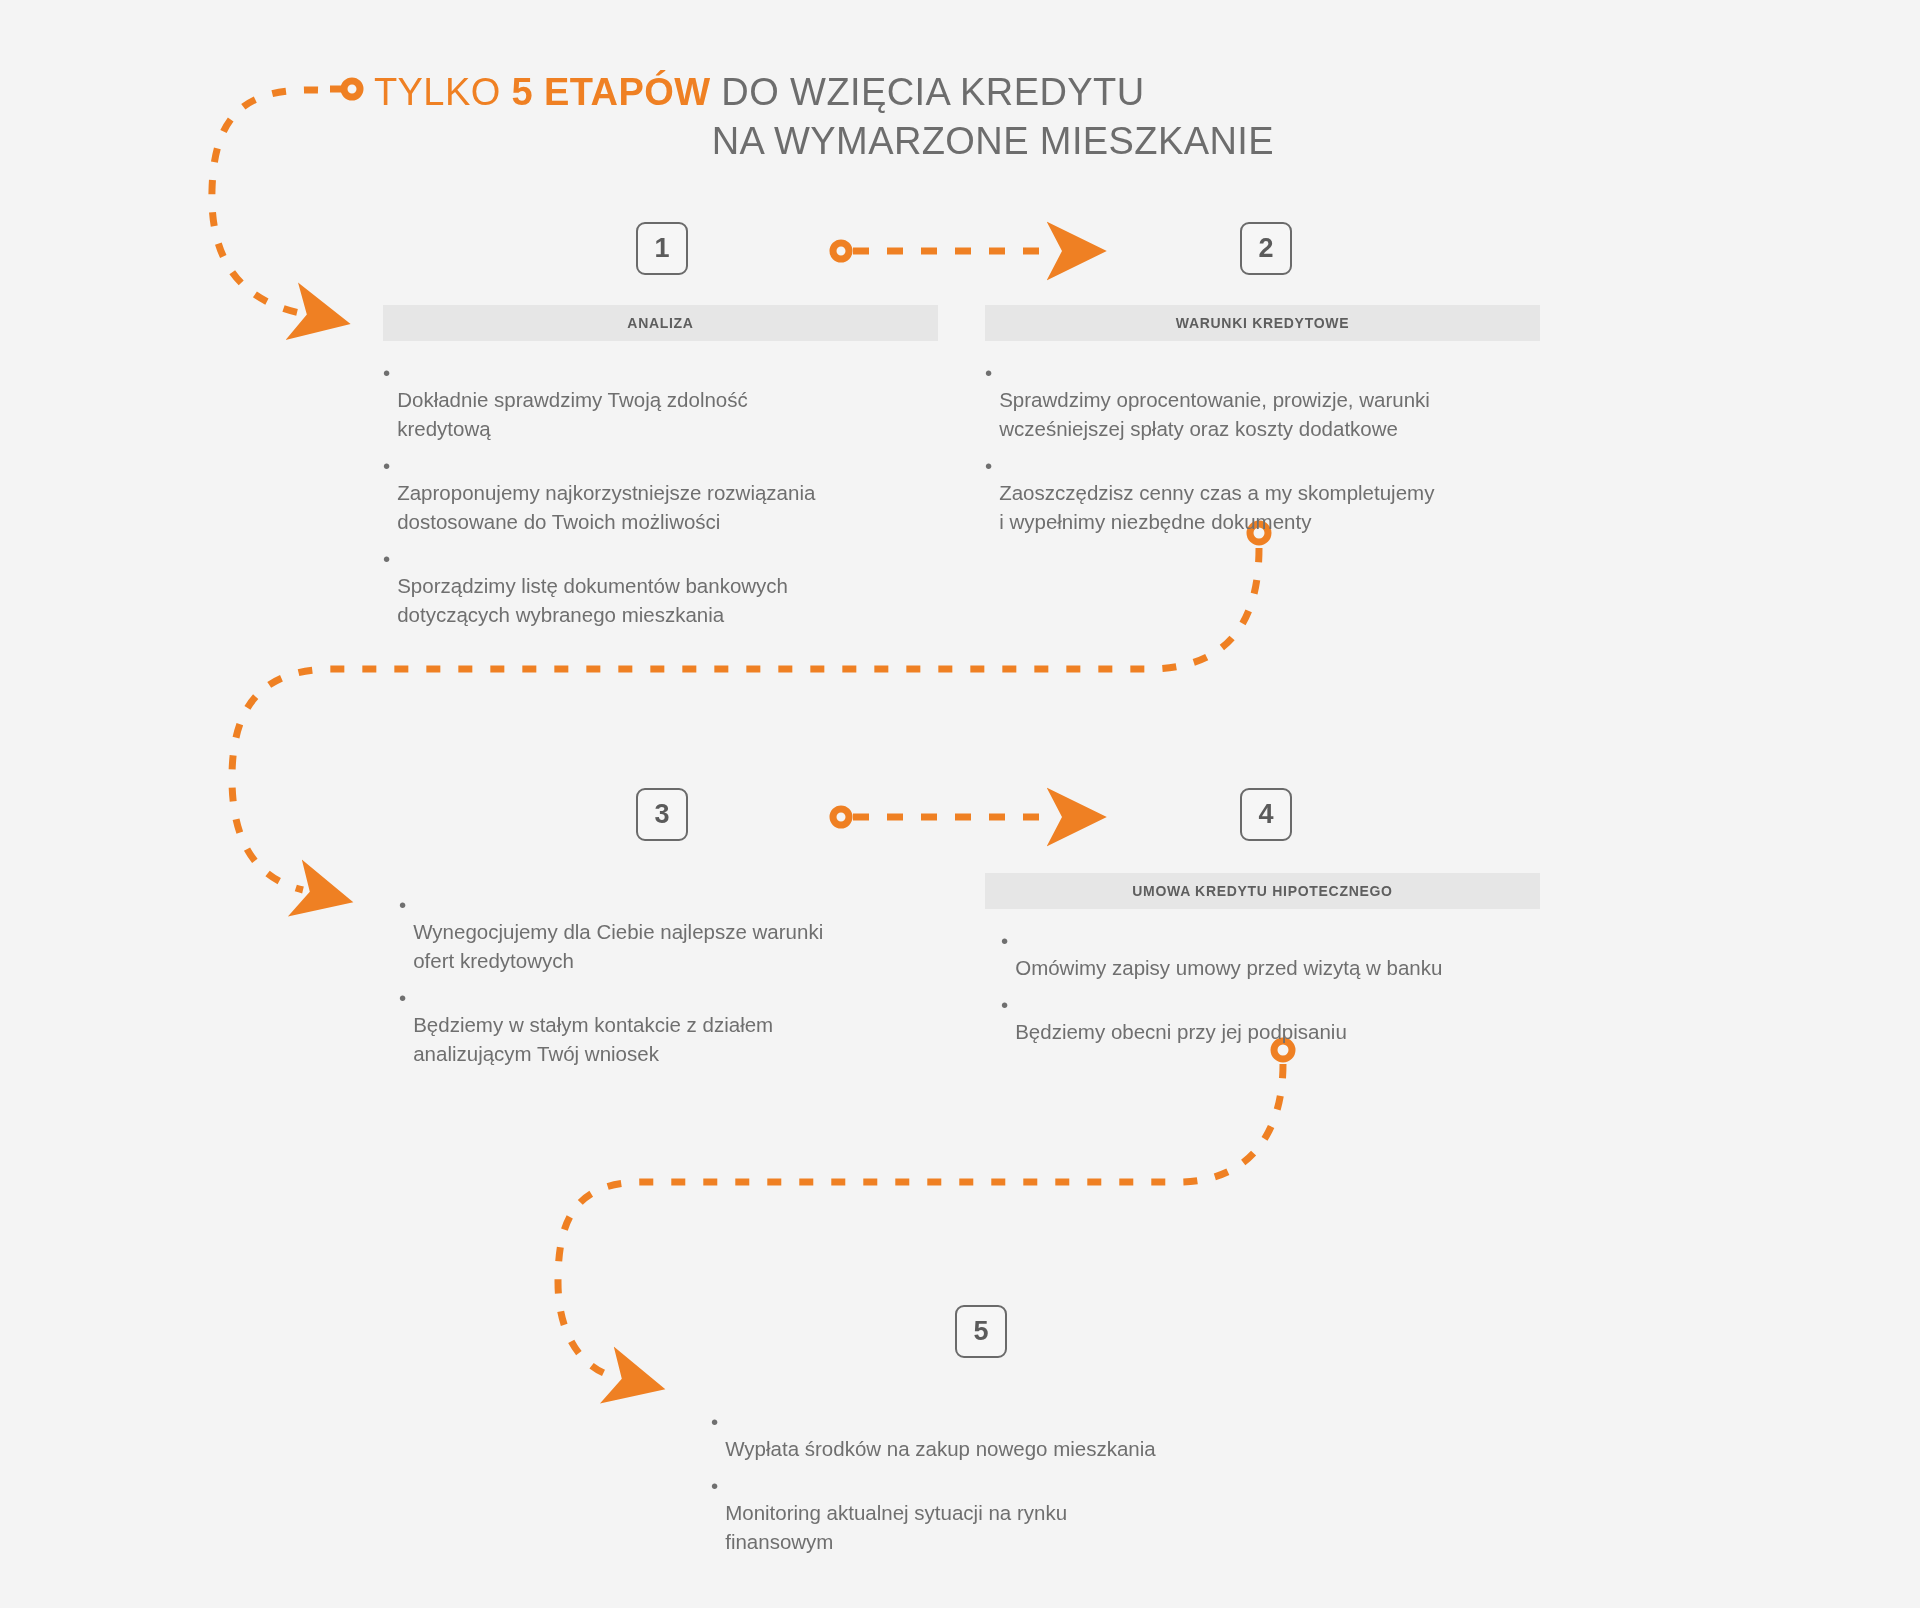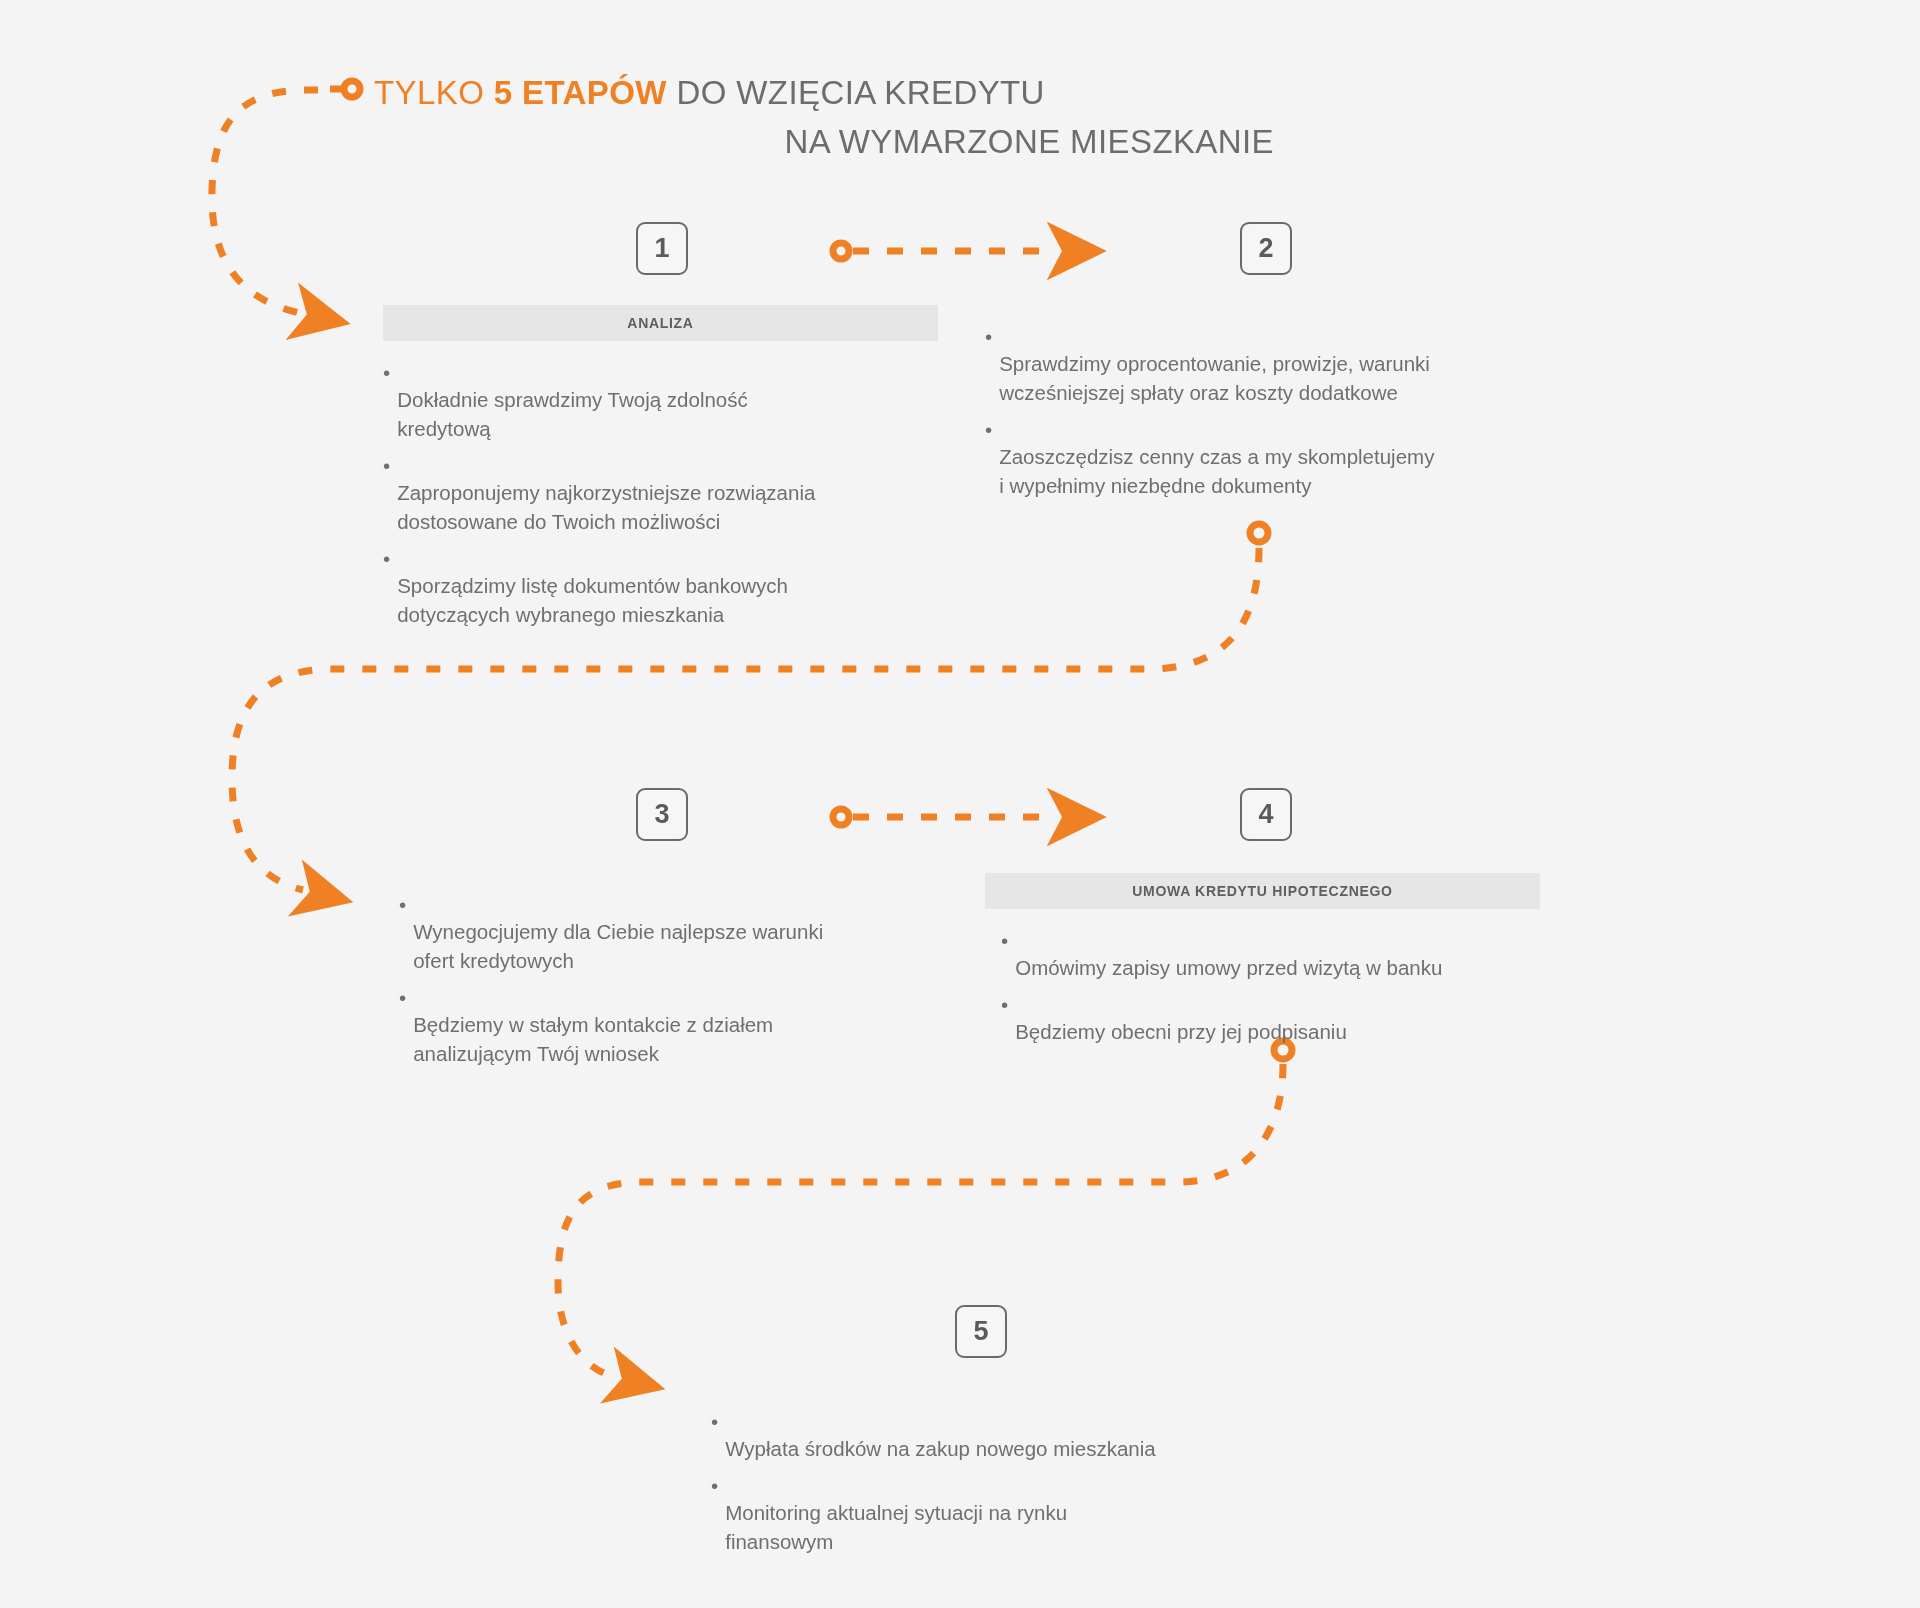--- a/index.html
+++ b/index.html
@@ -9,21 +9,21 @@
     font-family:"Liberation Sans", sans-serif;
     overflow:hidden;
     position:relative;
   }
   #stage{position:absolute;left:0;top:0;width:1920px;height:1608px;}
   #connectors{position:absolute;left:0;top:0;width:1920px;height:1608px;pointer-events:none;}
 
   
   .title-block{
     position:absolute;left:374px;top:68px;width:900px;
-    font-size:33px;line-height:49px;letter-spacing:0.4px;
+    font-size:38px;line-height:49px;letter-spacing:0.4px;
     color:#6d6d6d;font-weight:400;white-space:nowrap;
   }
   .t-orange{color:#ef8023;}
   .t-orange-bold{color:#ef8023;font-weight:700;}
   .t-gray{color:#6d6d6d;}
   .title-line2{display:block;text-align:right;}
 
   
   .badge{
     position:absolute;width:52px;height:53px;
@@ -110,20 +110,23 @@
         <span class="bullet-text">Sporządzimy listę dokumentów bankowych
 dotyczących wybranego mieszkania</span>
       </div>
     </div>
   </div>
 
   <div class="badge" style="left:1240px;top:222px;">
     <span>2</span>
   </div>
   <div class="card" style="left:985px;top:305px;">
+    <div class="card-header">
+      <span>WARUNKI KREDYTOWE</span>
+    </div>
     <div class="card-body">
       <div class="bullet-row">
         <span class="bullet-dot">•</span>
         <span class="bullet-text">Sprawdzimy oprocentowanie, prowizje, warunki
 wcześniejszej spłaty oraz koszty dodatkowe</span>
       </div>
       <div class="bullet-row">
         <span class="bullet-dot">•</span>
         <span class="bullet-text">Zaoszczędzisz cenny czas a my skompletujemy
 i wypełnimy niezbędne dokumenty</span>

